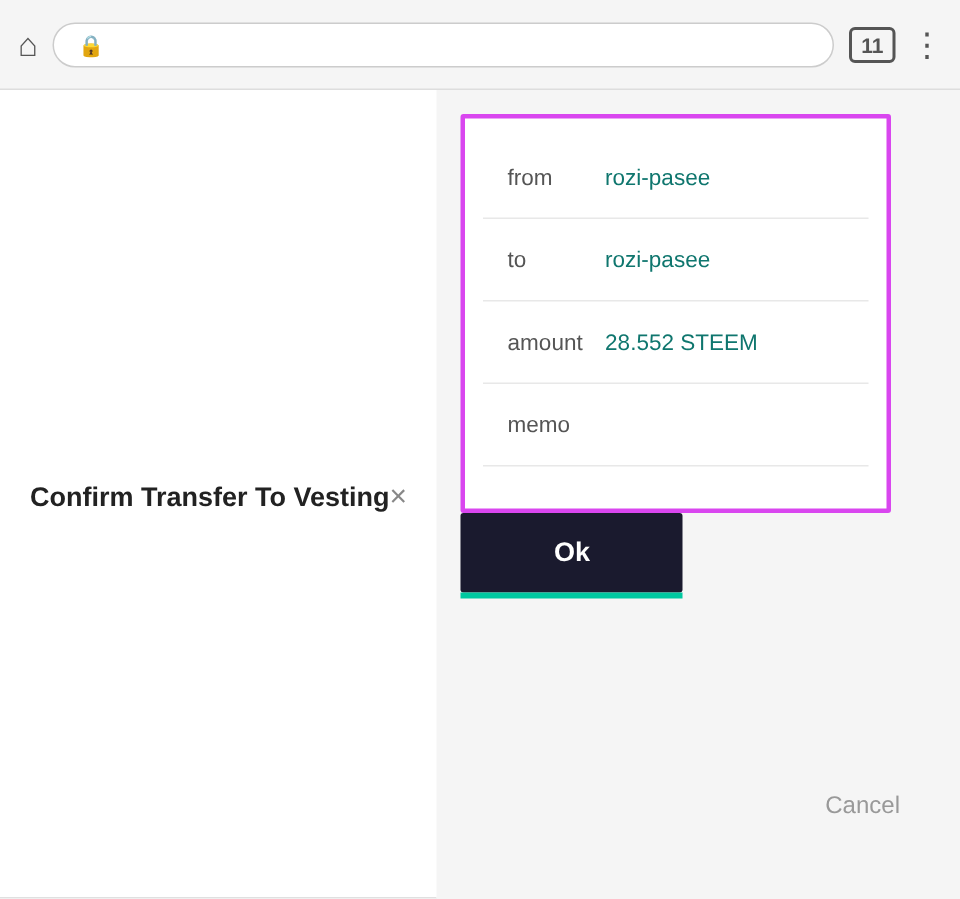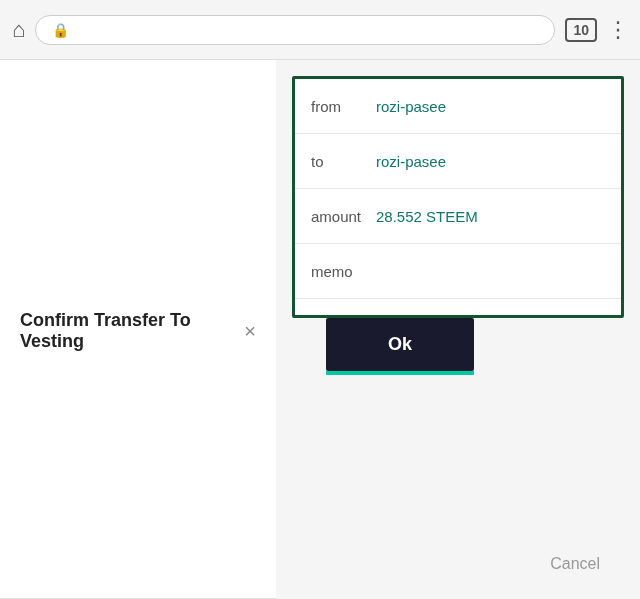--- a/index.html
+++ b/index.html
@@ -88,24 +88,24 @@
     
     .dialog-content {
       padding: 16px;
       background: #f5f5f5;
       flex: 1;
     }
 
     
     .transfer-card {
       background: white;
-      border: 3px solid #14532d;
+      border: 3px solid #d946ef;
       border-radius: 2px;
-      width: 332px;
-      padding: 0;
+      width: 287px;
+      padding: 12px;
       position: relative;
     }
 
     .form-row {
       display: flex;
       align-items: center;
       padding: 14px 16px;
       border-bottom: 1px solid #e8e8e8;
       min-height: 55px;
     }
@@ -134,21 +134,20 @@
       color: white;
       border: none;
       border-radius: 2px;
       padding: 16px 0;
       width: 148px;
       font-size: 18px;
       font-weight: bold;
       cursor: pointer;
       text-align: center;
       position: relative;
-      margin-left: 34px;
     }
     .ok-button::after {
       content: '';
       display: block;
       position: absolute;
       bottom: -4px;
       left: 0;
       right: 0;
       height: 4px;
       background: #00c8a0;
@@ -156,37 +155,37 @@
 
     .cancel-button {
       font-size: 16px;
       color: #999;
       cursor: pointer;
       background: none;
       border: none;
       padding: 10px 20px;
       position: absolute;
       right: 20px;
-      bottom: 16px;
+      bottom: 42px;
     }
 
     .dialog-wrapper {
       position: relative;
       z-index: 1;
     }
   </style>
 </head>
 <body>
 
 <div class="browser-bar">
   <span class="browser-home-icon">⌂</span>
   <div class="browser-address-bar">
     <span class="lock-icon">🔒</span>
   </div>
-  <div class="browser-tab-count">10</div>
+  <div class="browser-tab-count">11</div>
   <span class="browser-menu-icon">⋮</span>
 </div>
 
 <div class="dialog-area">
 
   <div class="dialog-header">
     <span class="dialog-title">Confirm Transfer To Vesting</span>
     <span class="close-icon">×</span>
   </div>
 

